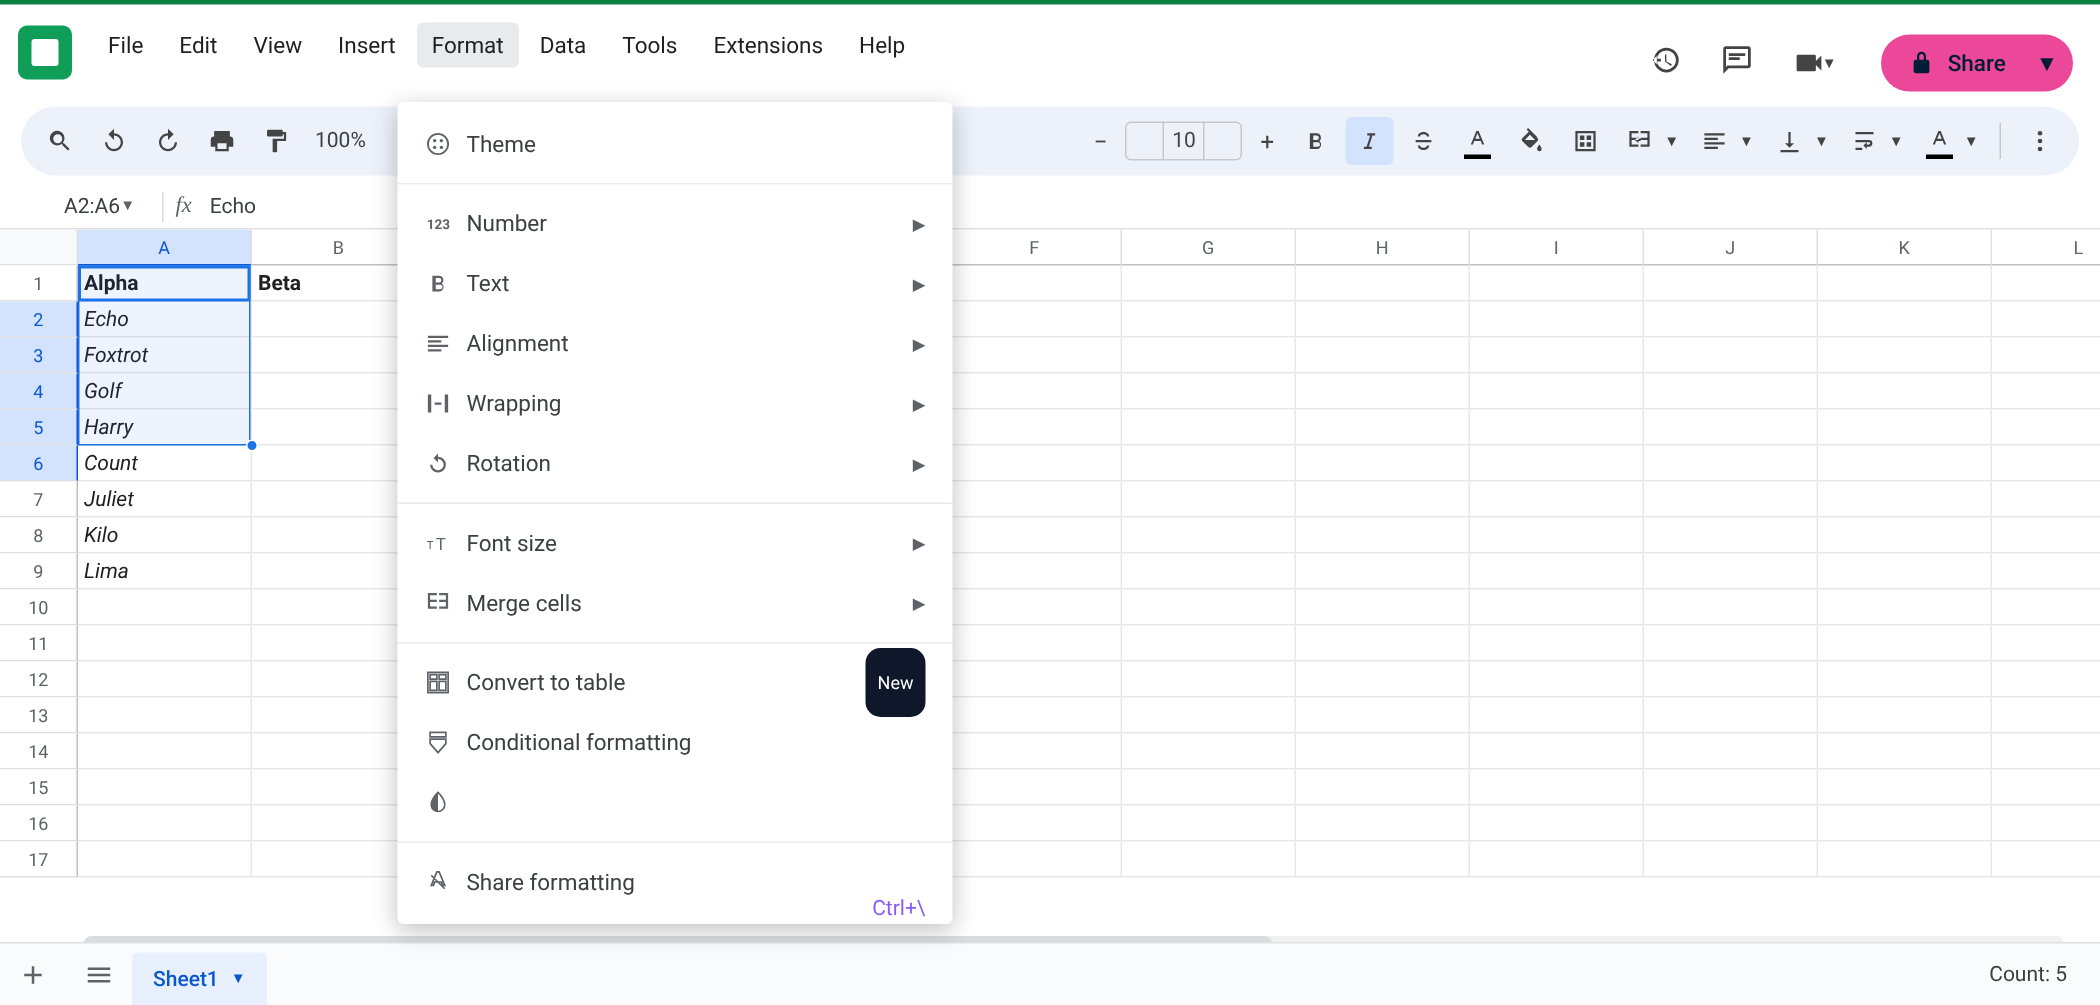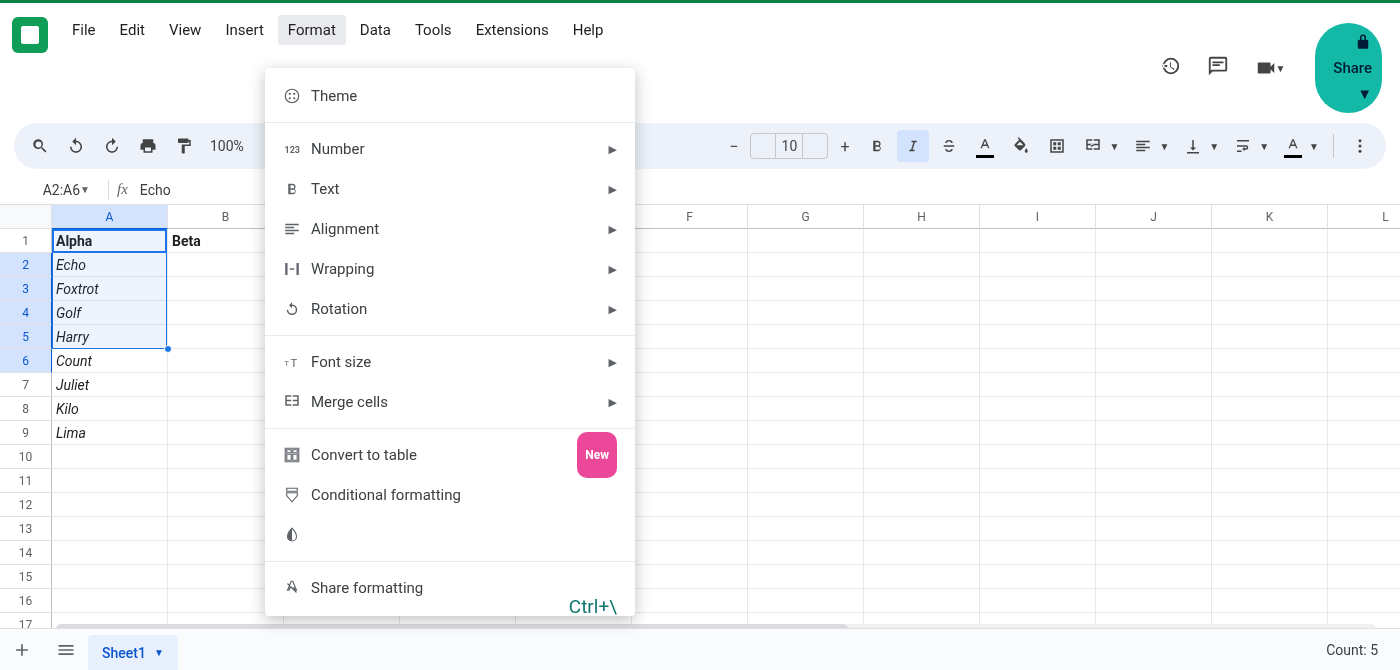--- a/index.html
+++ b/index.html
@@ -11,21 +11,21 @@
   .doc-title-row { display:flex; align-items:center; gap:10px; }
   .doc-title { font-size: 19px; color: #3c4043; }
   .title-icons { display:flex; gap: 14px; color:#5f6368; font-size:17px; }
   .title-icons svg { width:18px; height:18px; fill:#5f6368; }
   .menubar { display:flex; gap:4px; margin-top:4px; }
   .menu-item { padding: 6px 10px; font-size: 15px; color:#1f1f1f; border-radius:4px; cursor:pointer; }
   .menu-item.active { background:#e8eaed; }
   .right-actions { display:flex; align-items:center; gap:26px; margin-left:auto; margin-right:6px; margin-top:12px;}
   .right-actions svg { width:22px; height:22px; fill:#444; }
   .meet { display:flex; align-items:center; gap:2px;}
-  .share-btn { display:flex; align-items:flex-end; gap:8px; background:#14b8a6; color:#001d35; font-weight:500; font-size:15px; padding: 10px 10px 10px 18px; border-radius: 40px; cursor:pointer;flex-direction:column;}
+  .share-btn { display:flex; align-items:flex-start; gap:8px; background:#ec4899; color:#001d35; font-weight:500; font-size:15px; padding: 10px 10px 10px 18px; border-radius: 40px; cursor:pointer;}
   .share-btn .arrow { padding-left:8px; margin-left:4px;}
   .share-btn svg { width:18px; height:18px; fill:#001d35; }
   .toolbar { margin: 10px 14px 0 14px; background:#edf2fa; border-radius: 40px; height:46px; display:flex; align-items:center; padding: 0 10px; gap:4px; color:#444;}
   .tb-btn { width:32px; height:32px; display:flex; align-items:center; justify-content:center; border-radius:4px; cursor:pointer;}
   .tb-btn svg { width:18px; height:18px; fill:#444; }
   .tb-btn.italic-active { background:#d3e3fd; }
   .zoom { font-size:14px; color:#3c4043; padding:0 6px;}
   .fontsize { display:flex; align-items:center; gap:2px; border:1px solid #c7c7c7; border-radius:4px; height:26px; margin:0 4px;}
   .fontsize .val { width:28px; text-align:center; font-size:14px; border-left:1px solid #c7c7c7; border-right:1px solid #c7c7c7; height:100%; display:flex;align-items:center;justify-content:center;}
   .fontsize .pm { width:22px; text-align:center; font-size:16px; cursor:pointer;}
@@ -55,22 +55,22 @@
   .selection { position:absolute; border: 1.5px solid #1a73e8; background: rgba(26,115,232,0.08); pointer-events:none;}
   .active-cell { position:absolute; border: 2px solid #1a73e8; background:transparent; pointer-events:none;}
   .sel-handle { position:absolute; width:8px; height:8px; background:#1a73e8; border-radius:50%; border:1px solid #fff; pointer-events:none;}
   .dropdown { position:absolute; top:68px; left:265px; width:370px; background:#fff; box-shadow: 0 4px 16px rgba(0,0,0,0.25); border-radius: 4px; padding: 8px 0; z-index:100;}
   .dd-item { display:flex; align-items:center; height:40px; padding: 0 18px; cursor:pointer; color:#3c4043; font-size:15px;}
   .dd-icon { width:28px; display:flex; align-items:center; }
   .dd-icon svg { width:18px; height:18px; fill:#5f6368;}
   .dd-label { flex:1; }
   .dd-arrow { font-size:11px; color:#5f6368;}
   .dd-sep { height:1px; background:#e8eaed; margin:6px 0;}
-  .dd-badge { background:#ec4899; color:#fff; font-size:12px; font-weight:bold; padding:16px 8px; border-radius:10px;}
-  .dd-shortcut { color:#0f766e; font-size:19px;margin-top:36px;}
+  .dd-badge { background:#0f172a; color:#fff; font-size:12px; font-weight:normal; padding:16px 8px; border-radius:10px;}
+  .dd-shortcut { color:#8b5cf6; font-size:14px;margin-top:36px;}
   .hscroll { position:absolute; bottom:36px; left:56px; right:24px; height:10px; background:#f1f1f1; border-radius:5px;}
   .hscroll-thumb { position:absolute; left:0; width:60%; height:100%; background:#dadce0; border-radius:5px;}
   .bottombar { position:absolute; bottom:0; left:0; right:0; height:42px; display:flex; align-items:center; border-top:1px solid #e0e0e0; background:#f9fbfd;}
   .bb-btn { width:44px; height:42px; display:flex; align-items:center; justify-content:center; color:#5f6368; cursor:pointer;}
   .bb-btn svg { width:20px; height:20px; fill:#5f6368;}
   .sheet-tab { padding: 0 14px; height:36px; display:flex; align-items:center; gap:8px; color:#0b57d0; font-weight:500; font-size:14px; background:#e8f0fe; border-radius: 4px 4px 0 0; cursor:pointer; margin-top:6px;}
   .sheet-tab .dd2 { font-size:10px;}
   .count { margin-left:auto; margin-right:22px; font-size:14px; color:#3c4043;}
 </style>
 </head>

